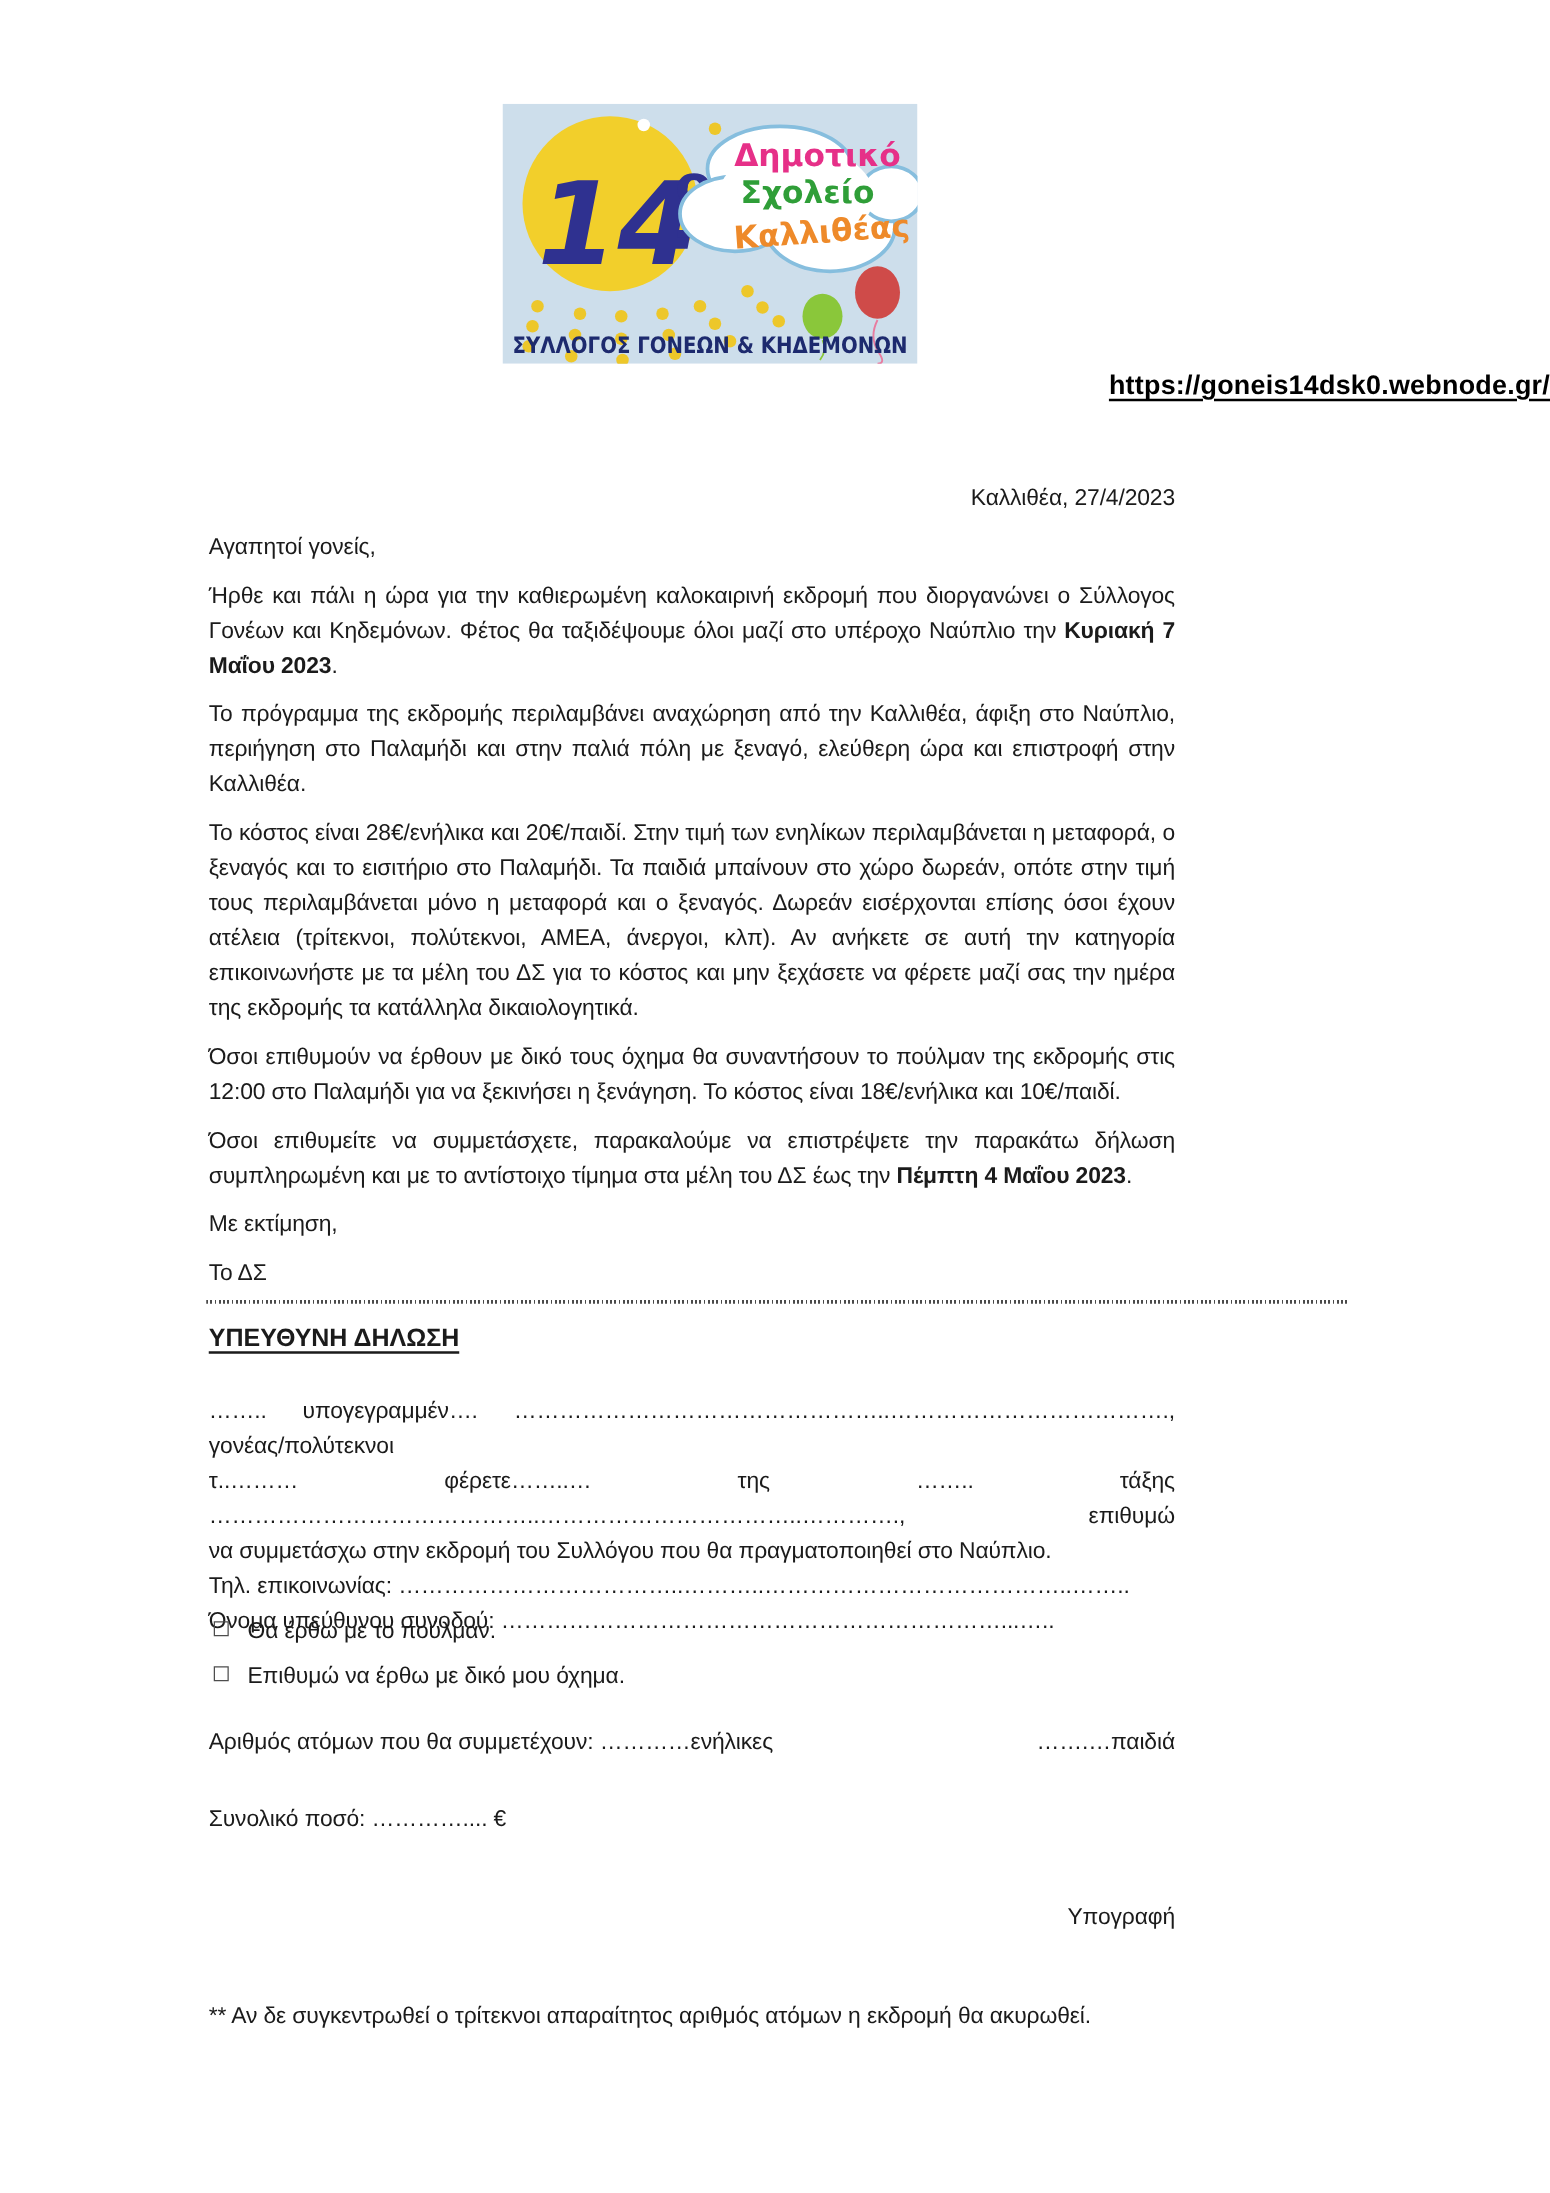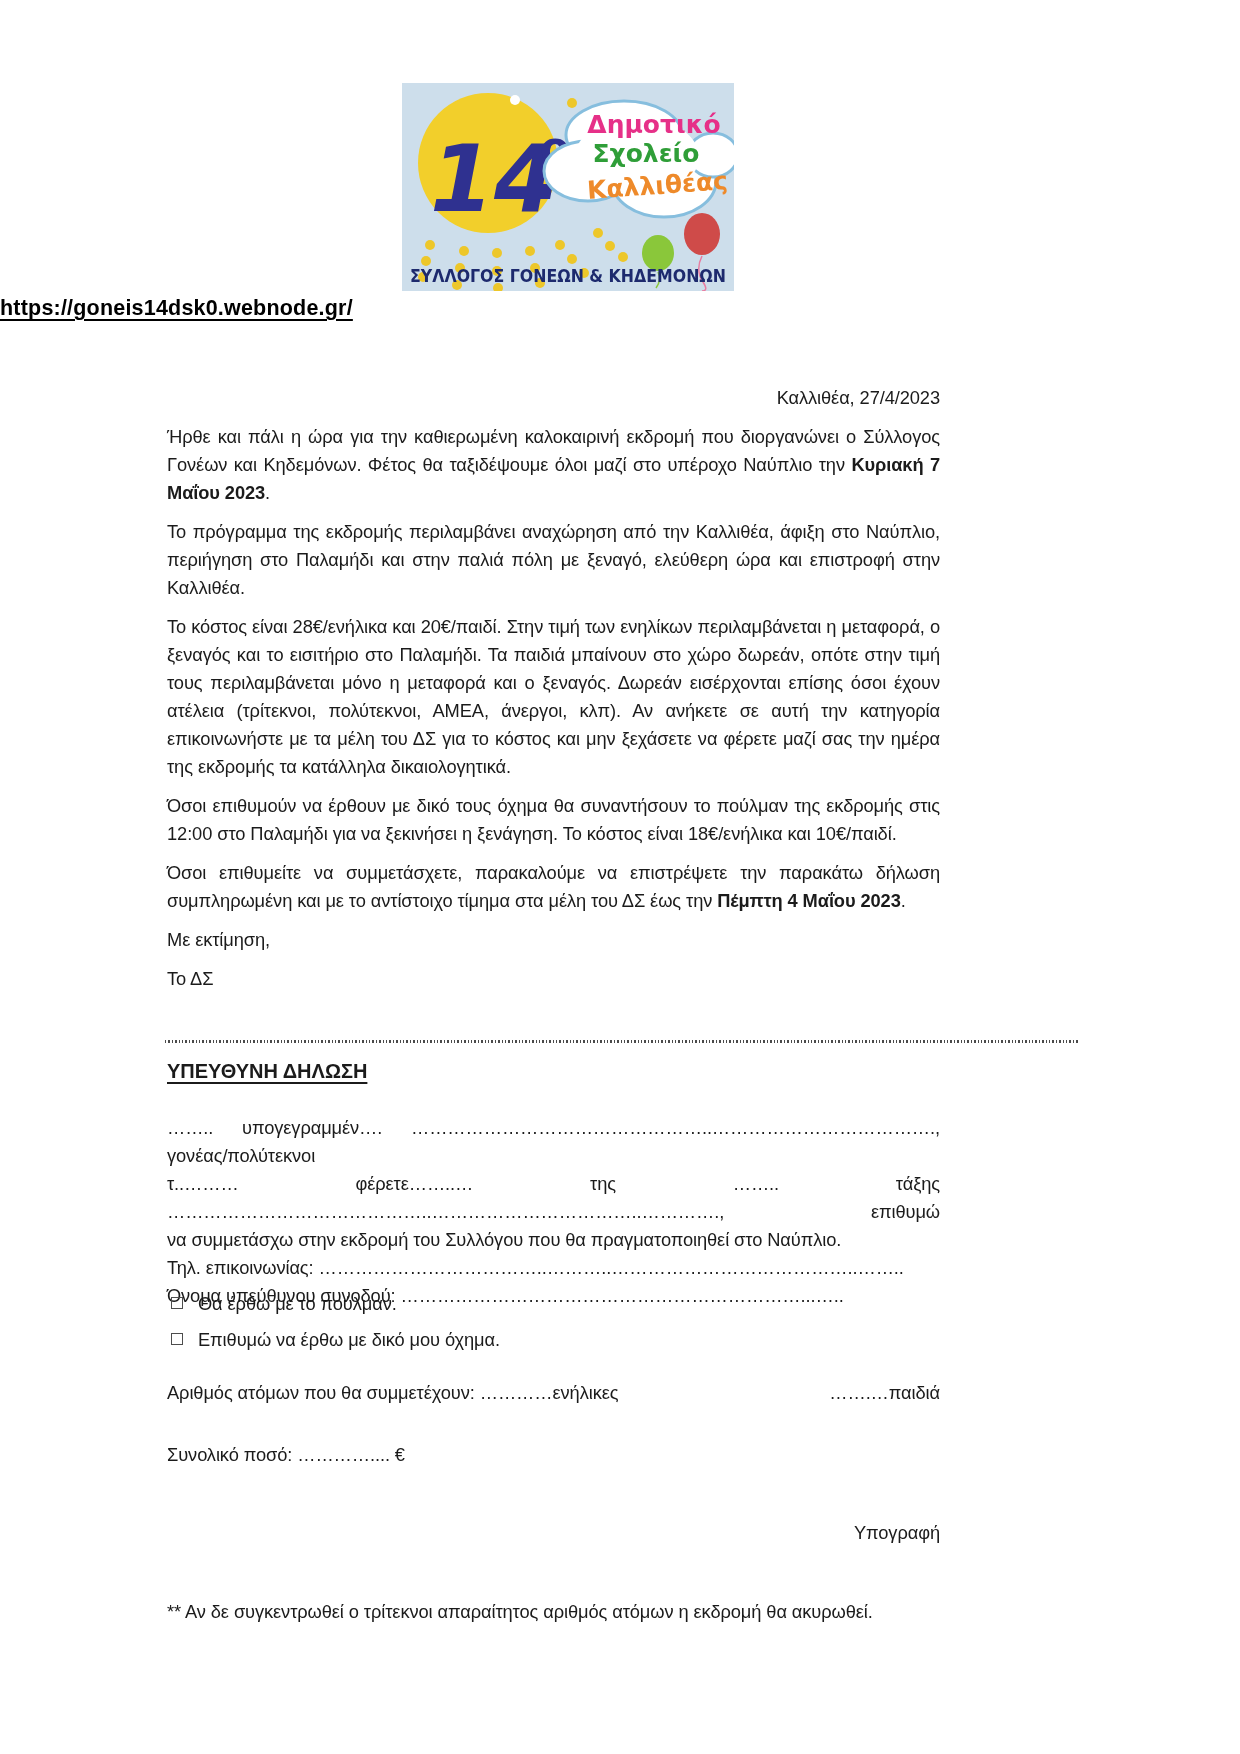--- a/index.html
+++ b/index.html
@@ -7,21 +7,21 @@
     position:relative;width:1240px;height:1754px;margin:0 auto;
     background:#ffffff;color:#1b1b1b;
     font-family:"Liberation Sans",sans-serif;overflow:hidden;
   }
   .abs{position:absolute;}
   .col{left:167px;width:773px;}
   .txt{font-size:18.3px;line-height:28px;letter-spacing:-0.1px;}
   p.jp{text-align:justify;margin:0 0 11px 0;}
   p.np{margin:0 0 11px 0;}
   .dateline{text-align:right;margin:0;}
-  .url-wrap{top:296px;left:0;width:1240px;text-align:left;}
+  .url-wrap{top:296px;left:0;width:1240px;text-align:right;}
   .url-link{
     font-size:21.5px;font-weight:bold;color:#000;
     text-decoration:underline;text-underline-offset:4px;letter-spacing:0.2px;
   }
   .divider{
     top:1040px;left:165px;width:913px;height:3px;
     background:repeating-linear-gradient(90deg,#4a4a4a 0 1.4px,transparent 1.4px 3.4px);
   }
   .dec-heading-wrap{top:1060px;left:167px;width:773px;text-align:left;}
   .dec-heading{
@@ -115,20 +115,21 @@
       <text x="166" y="199" text-anchor="middle" font-size="18" font-weight="bold" fill="#1d2a6e" textLength="316" lengthAdjust="spacingAndGlyphs">ΣΥΛΛΟΓΟΣ ΓΟΝΕΩΝ &amp; ΚΗΔΕΜΟΝΩΝ</text>
     </svg>
   </div>
 
   <div class="abs url-wrap">
     <a class="url-link" href="#">https://goneis14dsk0.webnode.gr/</a>
   </div>
 
   <div class="abs col txt" style="top:384px;">
     <p class="np dateline">Καλλιθέα, 27/4/2023</p>
+    <p class="np">Αγαπητοί γονείς,</p>
     <p class="jp"><span>Ήρθε και πάλι η ώρα για την καθιερωμένη καλοκαιρινή εκδρομή που διοργανώνει ο Σύλλογος Γονέων και Κηδεμόνων. Φέτος θα ταξιδέψουμε όλοι μαζί στο υπέροχο Ναύπλιο την </span><b>Κυριακή 7 Μαΐου 2023</b><span>.</span></p>
     <p class="jp">Το πρόγραμμα της εκδρομής περιλαμβάνει αναχώρηση από την Καλλιθέα, άφιξη στο Ναύπλιο, περιήγηση στο Παλαμήδι και στην παλιά πόλη με ξεναγό, ελεύθερη ώρα και επιστροφή στην Καλλιθέα.</p>
     <p class="jp">Το κόστος είναι 28€/ενήλικα και 20€/παιδί. Στην τιμή των ενηλίκων περιλαμβάνεται η μεταφορά, ο ξεναγός και το εισιτήριο στο Παλαμήδι. Τα παιδιά μπαίνουν στο χώρο δωρεάν, οπότε στην τιμή τους περιλαμβάνεται μόνο η μεταφορά και ο ξεναγός. Δωρεάν εισέρχονται επίσης όσοι έχουν ατέλεια (τρίτεκνοι, πολύτεκνοι, ΑΜΕΑ, άνεργοι, κλπ). Αν ανήκετε σε αυτή την κατηγορία επικοινωνήστε με τα μέλη του ΔΣ για το κόστος και μην ξεχάσετε να φέρετε μαζί σας την ημέρα της εκδρομής τα κατάλληλα δικαιολογητικά.</p>
     <p class="jp">Όσοι επιθυμούν να έρθουν με δικό τους όχημα θα συναντήσουν το πούλμαν της εκδρομής στις 12:00 στο Παλαμήδι για να ξεκινήσει η ξενάγηση. Το κόστος είναι 18€/ενήλικα και 10€/παιδί.</p>
     <p class="jp"><span>Όσοι επιθυμείτε να συμμετάσχετε, παρακαλούμε να επιστρέψετε την παρακάτω δήλωση συμπληρωμένη και με το αντίστοιχο τίμημα στα μέλη του ΔΣ έως την </span><b>Πέμπτη 4 Μαΐου 2023</b><span>.</span></p>
     <p class="np">Με εκτίμηση,</p>
     <p class="np">Το ΔΣ</p>
   </div>
 
   <div class="abs divider"></div>

